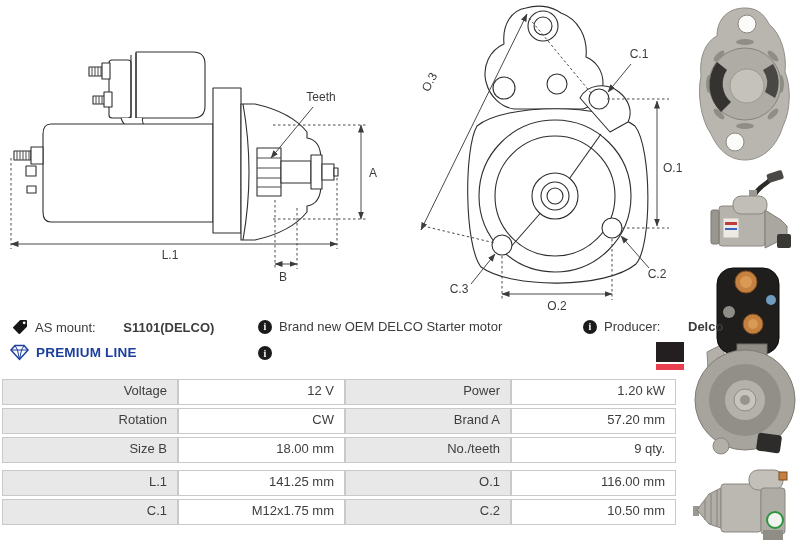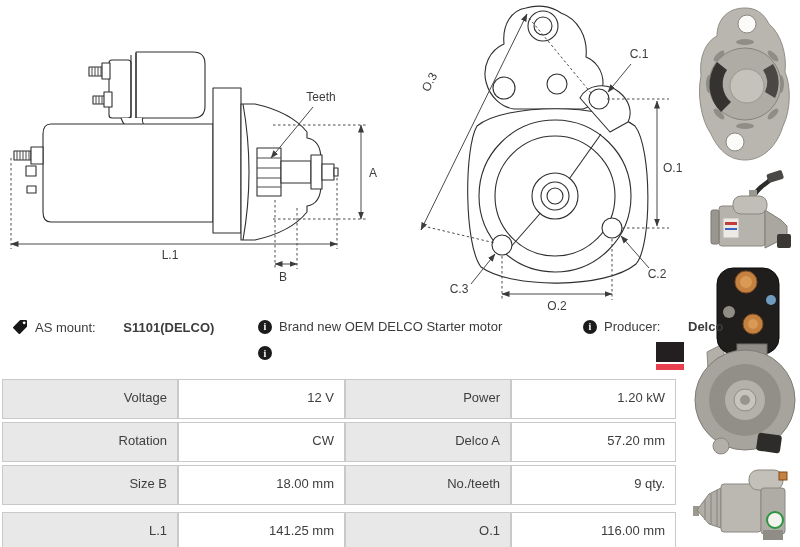--- a/index.html
+++ b/index.html
@@ -13,21 +13,21 @@
   .inforow{position:absolute;display:flex;align-items:center;gap:7px;font-size:13px;white-space:nowrap;}
   .inforow b{font-weight:bold;margin-left:24px;}
   .premium{font-weight:bold;font-size:13.5px;letter-spacing:.2px;}
   .iicon{width:14px;height:14px;border-radius:50%;background:#1b1b1b;color:#fff;display:flex;
          align-items:center;justify-content:center;font-size:10px;font-weight:bold;
          font-family:"Liberation Serif",serif;flex:0 0 auto;}
   .logo-black{position:absolute;left:656px;top:342px;width:28px;height:20px;background:#231f20;}
   .logo-red{position:absolute;left:656px;top:364px;width:28px;height:6px;background:#e8404f;}
   table.spec{border-collapse:separate;border-spacing:0 3px;table-layout:fixed;width:674px;
              font-size:13px;color:#3e3e3e;}
-  table.spec td{border:1px solid #c9c9c9;padding:10px 10px;text-align:right;vertical-align:top;
+  table.spec td{border:1px solid #c9c9c9;padding:3px 10px;text-align:right;vertical-align:top;
                 line-height:16px;height:18px;margin-top:36px;}
   td.lbl{background:#e8e8e8;}
   td.val{background:#ffffff;}
   .tables{position:absolute;left:2px;top:376px;width:674px;}
   .photo{position:absolute;left:693px;}
 </style>
 </head>
 <body>
 
 <div class="page">
@@ -206,20 +206,27 @@
   </svg>
 
   <div class="inforow" style="left:12px;top:319px">
     <svg width="16" height="16" viewBox="0 0 16 16">
       <path d="M8.6,1 L14,1 A1,1 0 0 1 15,2 L15,7.4 A1,1 0 0 1 14.7,8.1 L8.1,14.7 A1,1 0 0 1 6.7,14.7 L1.3,9.3 A1,1 0 0 1 1.3,7.9 L7.9,1.3 A1,1 0 0 1 8.6,1 Z" fill="#161616"></path>
       <circle cx="12.2" cy="3.8" r="1.4" fill="#fff"></circle>
     </svg>
     <span><span>AS mount:</span>&nbsp;<b>S1101(DELCO)</b></span>
   </div>
 
+  <div class="inforow" style="left:10px;top:344px;color:#1c3f9e">
+    <svg width="19" height="17" viewBox="0 0 19 17">
+      <path d="M5,1.5 L14,1.5 L18,6 L9.5,15.5 L1,6 Z" fill="none" stroke="#1c3f9e" stroke-width="1.5"></path>
+      <path d="M1,6 L18,6 M5,1.5 L7.5,6 L9.5,15.5 M14,1.5 L11.5,6 L9.5,15.5" fill="none" stroke="#1c3f9e" stroke-width="1"></path>
+    </svg>
+    <span class="premium">PREMIUM LINE</span>
+  </div>
 
   <div class="inforow" style="left:258px;top:319px">
     <span class="iicon">i</span>
     <span>Brand new OEM DELCO Starter motor</span>
   </div>
 
   <div class="inforow" style="left:258px;top:346px">
     <span class="iicon">i</span>
   </div>
 
@@ -242,21 +249,21 @@
       <tbody>
           <tr>
         <td class="lbl">Voltage</td>
         <td class="val">12 V</td>
         <td class="lbl">Power</td>
         <td class="val">1.20 kW</td>
       </tr>
       <tr>
         <td class="lbl">Rotation</td>
         <td class="val">CW</td>
-        <td class="lbl">Delco A</td>
+        <td class="lbl">Brand A</td>
         <td class="val">57.20 mm</td>
       </tr>
       <tr>
         <td class="lbl">Size B</td>
         <td class="val">18.00 mm</td>
         <td class="lbl">No./teeth</td>
         <td class="val">9 qty.</td>
       </tr>
     </tbody>
       </table>

